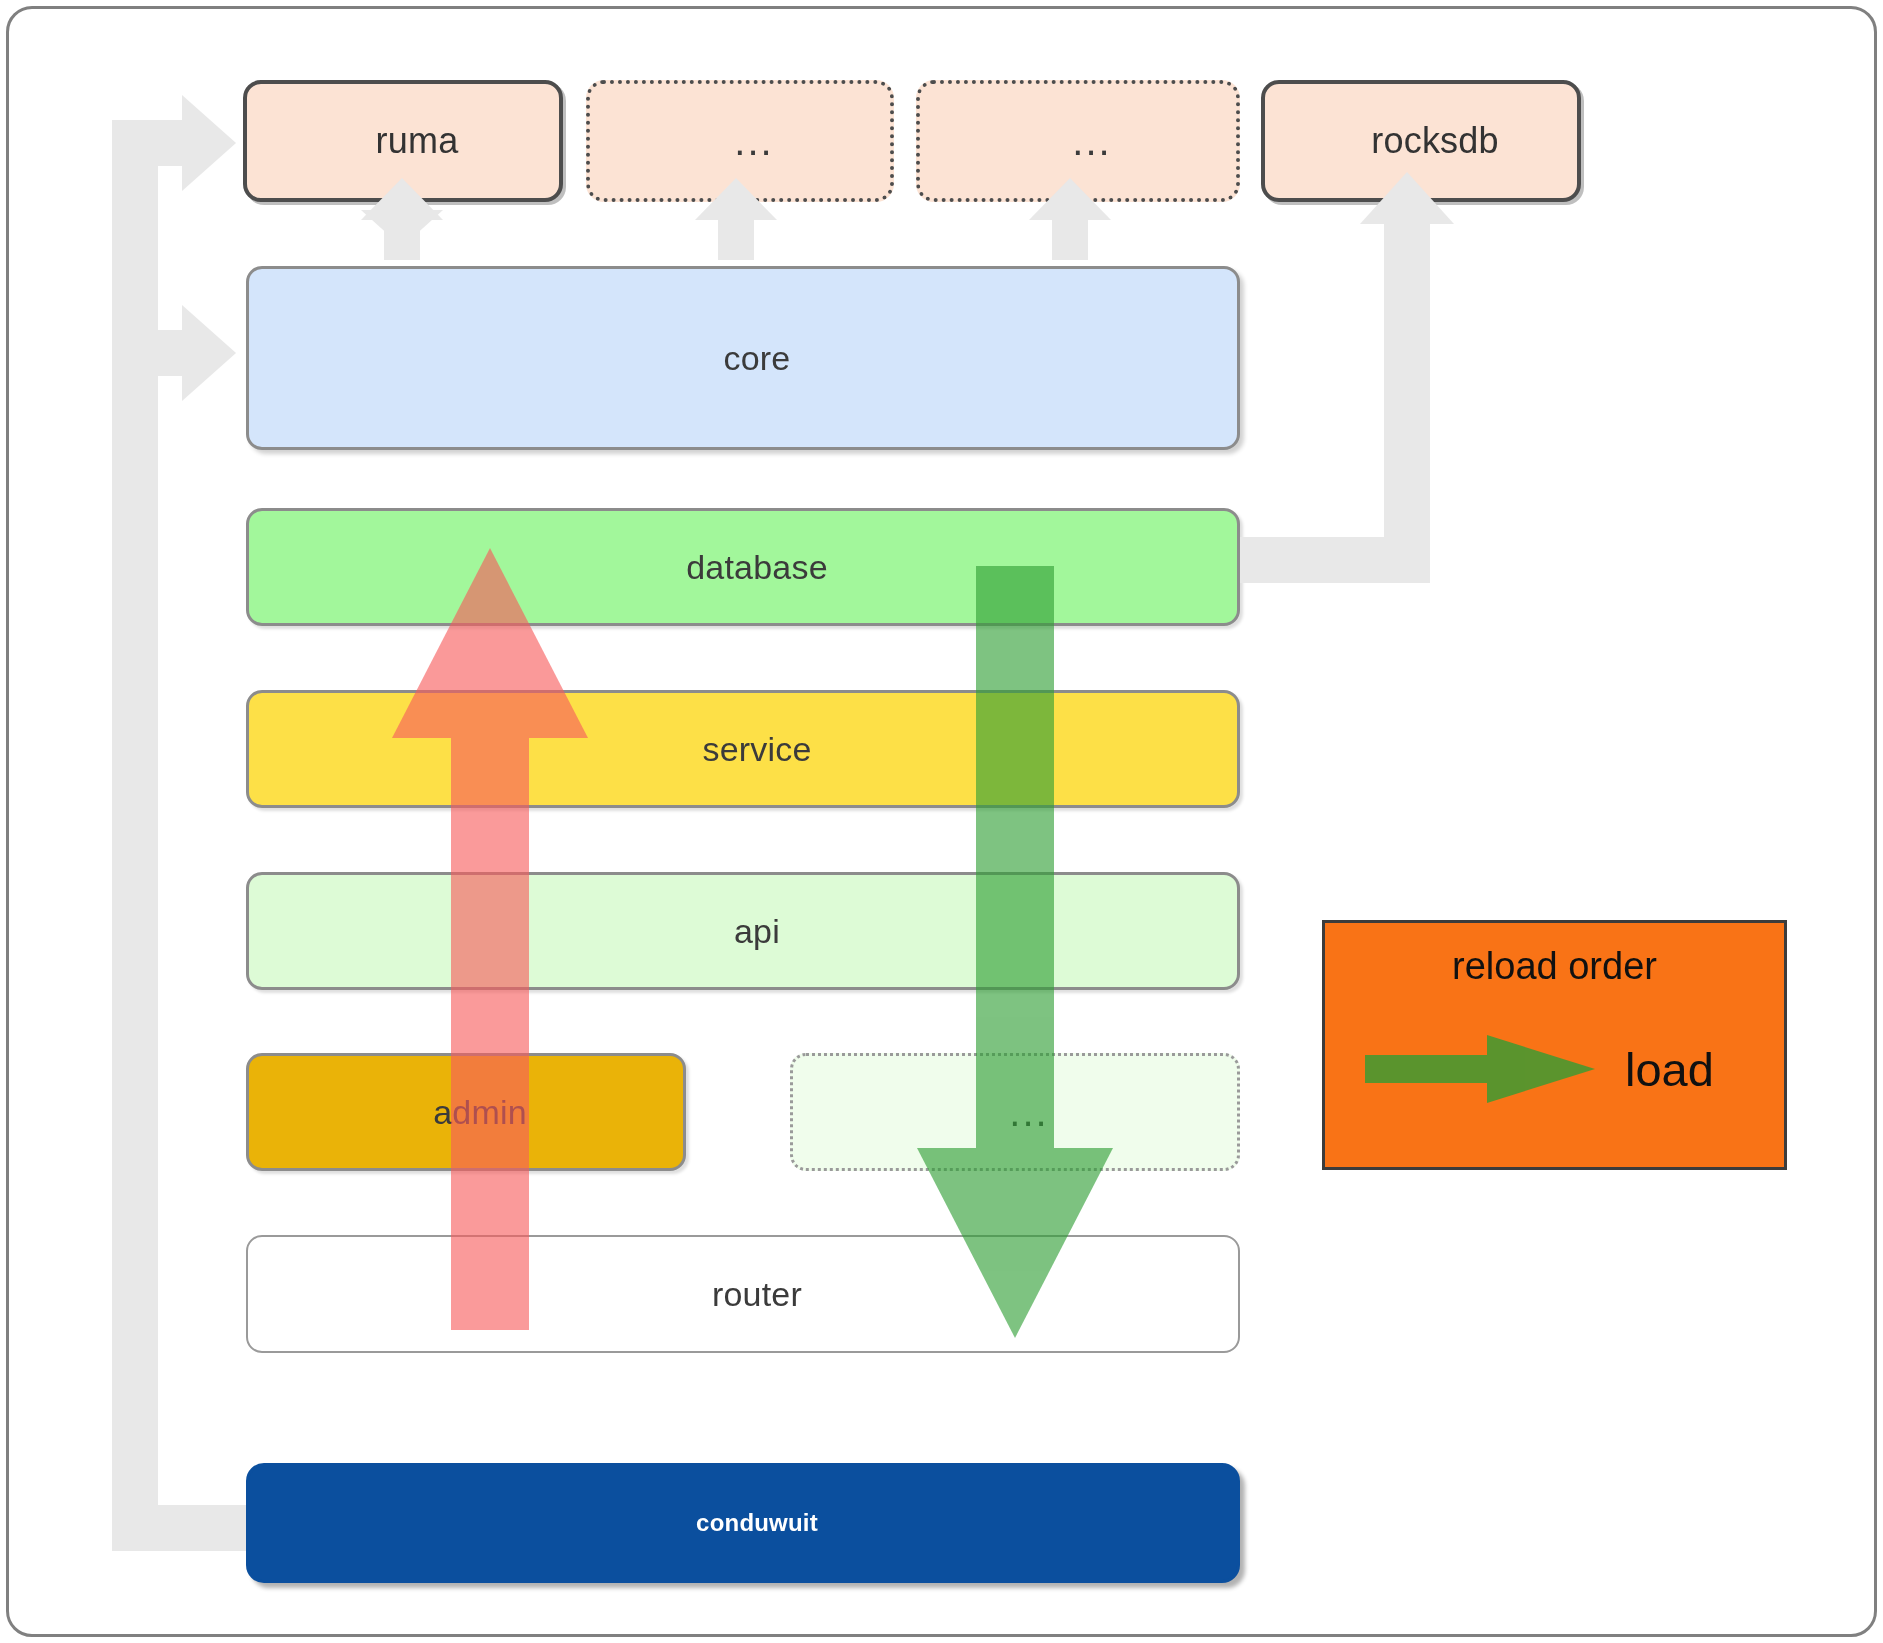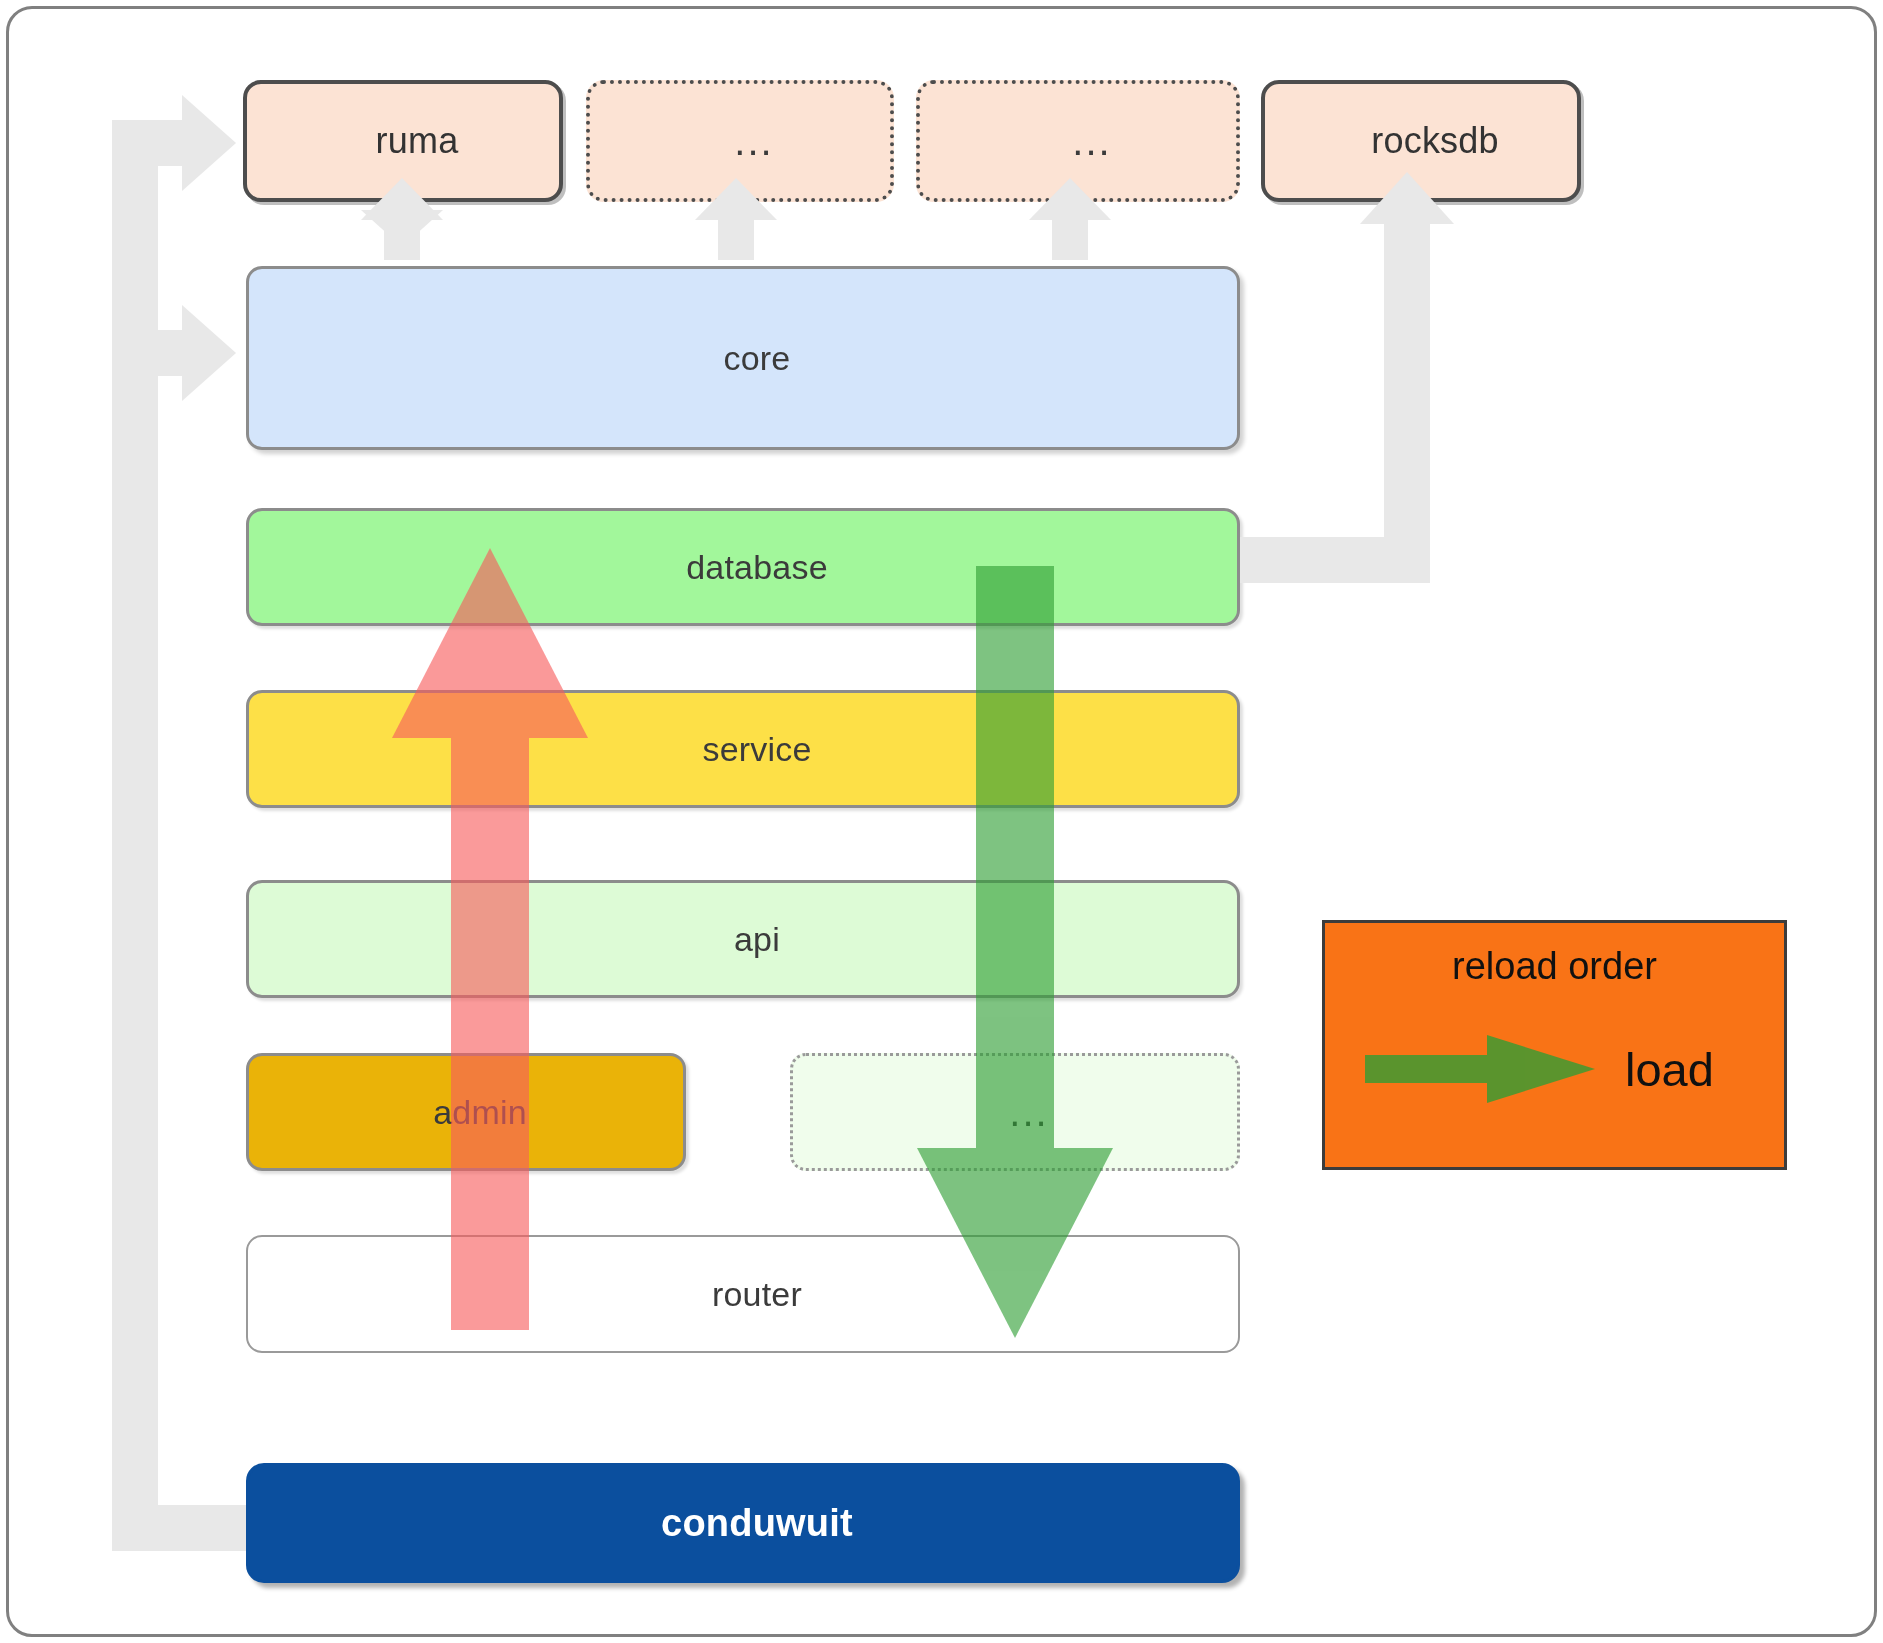--- a/index.html
+++ b/index.html
@@ -62,33 +62,33 @@
   }
 
   
   .lyr{
     border:3px solid #8c8c8c;
     border-radius:16px;
     box-shadow:3px 3px 3px rgba(0,0,0,.13);
   }
   .lyr-database{background:#a2f79b;}
   .lyr-service {background:#fde047;}
-  .lyr-api     {background:#ddfbd6;margin-top:8px;}
+  .lyr-api     {background:#ddfbd6;}
   .lyr-admin   {background:#eab308;}
   .lyr-dots    {background:#f0fdec;border:3px dotted #9a9a9a;box-shadow:none;}
   .lyr-router  {background:#ffffff;border:2px solid #9a9a9a;box-shadow:none;}
 
   
   .conduwuit{
     background:#0b4f9e;
     border:3px solid #0b4f9e;
     border-radius:18px;
     color:#ffffff;
     font-weight:bold;
-    font-size:38px;
+    font-size:24px;
     box-shadow:5px 5px 4px rgba(0,0,0,.3);
   }
 
   
   .legend{
     position:absolute;
     left:1322px; top:920px;
     width:465px; height:250px;
     background:#f97316;
     border:3px solid #3c3c3c;

